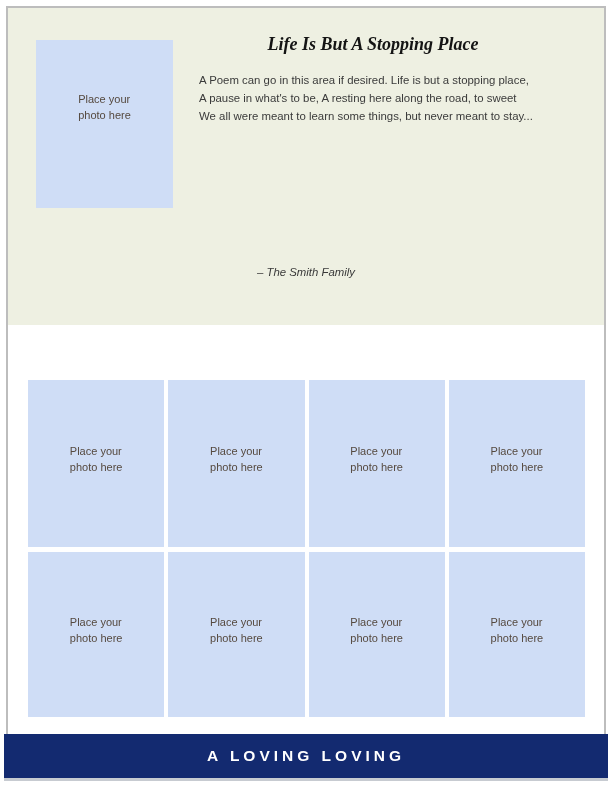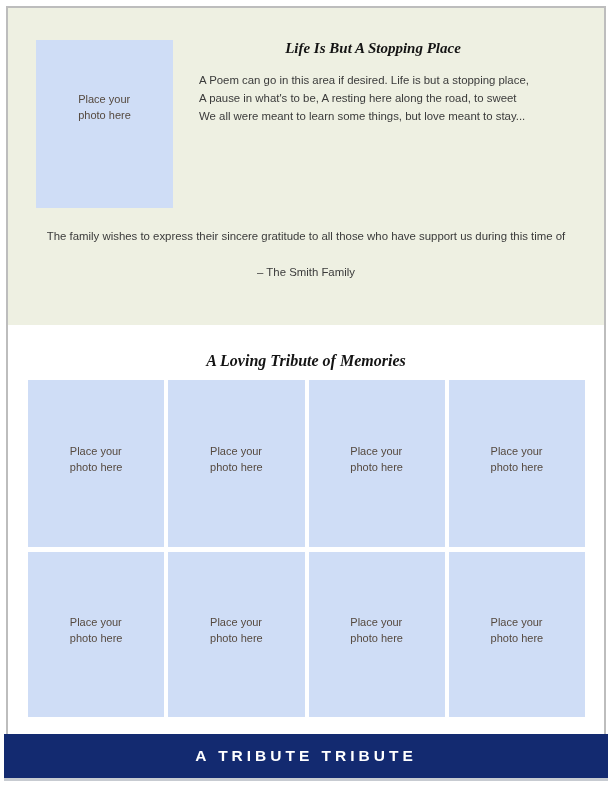--- a/index.html
+++ b/index.html
@@ -17,41 +17,41 @@
   .photo-main{
     position:absolute;left:28px;top:32px;width:137px;height:168px;
     background:#cfddf6;display:flex;align-items:center;justify-content:center;
     text-align:center;
   }
   .photo-main .ph-text{transform:translateY(-17px);}
   .ph-text{
     font-size:11px;line-height:16px;color:#55493f;text-align:left;
   }
   .title-main{
-    position:absolute;left:180px;top:32px;width:370px;text-align:center;
+    position:absolute;left:180px;top:26px;width:370px;text-align:center;
     font-family:"Liberation Serif",serif;font-style:italic;font-weight:bold;
-    font-size:15px;color:#141414;
+    font-size:18px;color:#141414;
   }
   .poem{
     position:absolute;left:191px;top:63px;width:356px;
     font-size:11.4px;line-height:18.2px;color:#3a3a3a;
   }
   .poem div{white-space:nowrap;}
   .author{
     text-align:right;font-style:italic;padding-right:6px;margin-top:1px;
     color:#3a3a3a;font-size:11.4px;
   }
   .gratitude{
     position:absolute;left:0;top:220px;width:100%;text-align:center;
     font-size:11.4px;line-height:17px;color:#3a3a3a;
   }
   .gratitude div{white-space:nowrap;}
   .signature{
     position:absolute;left:0;top:258px;width:100%;text-align:center;
-    font-size:11.4px;color:#3a3a3a;
+    font-style:italic;font-size:11.4px;color:#3a3a3a;
   }
   .title-memories{
     position:absolute;left:0;top:344px;width:100%;text-align:center;
     font-family:"Liberation Serif",serif;font-style:italic;font-weight:bold;
     font-size:16px;color:#141414;
   }
   .grid{
     position:absolute;left:20px;top:372px;width:557px;
     display:grid;grid-template-columns:repeat(4,1fr);
     grid-template-rows:167px 165px;gap:5px 4px;
@@ -82,33 +82,31 @@
         <div>photo here</div>
       </div>
     </div>
 
     <div class="title-main">Life Is But A Stopping Place</div>
 
     <div class="poem">
       <div>
           <div>A Poem can go in this area if desired. Life is but a stopping place,</div>
           <div>A pause in what's to be, A resting here along the road, to sweet</div>
-          <div>We all were meant to learn some things, but love meant to stay...</div>
+          <div>We all were meant to learn some things, but never meant to stay...</div>
         </div>
     </div>
 
     <div class="gratitude">
-        <div>The family wishes to express their sincere gratitude to all those who have support us during this time of</div>
       </div>
 
     <div class="signature">– The Smith Family</div>
 
   </div>
 
-  <div class="title-memories">A Loving Tribute of Memories</div>
 
   <div class="grid">
 
     <div class="cell">
       <div class="ph-text">
         <div>Place your</div>
           <div>photo here</div>
       </div>
     </div>
     <div class="cell">
@@ -152,14 +150,14 @@
         <div>Place your</div>
           <div>photo here</div>
       </div>
     </div>
 
   </div>
 
 </div>
 
 <div class="footer">
-  <span>A TRIBUTE TRIBUTE</span>
+  <span>A LOVING LOVING</span>
 </div>
 
 </body></html>

